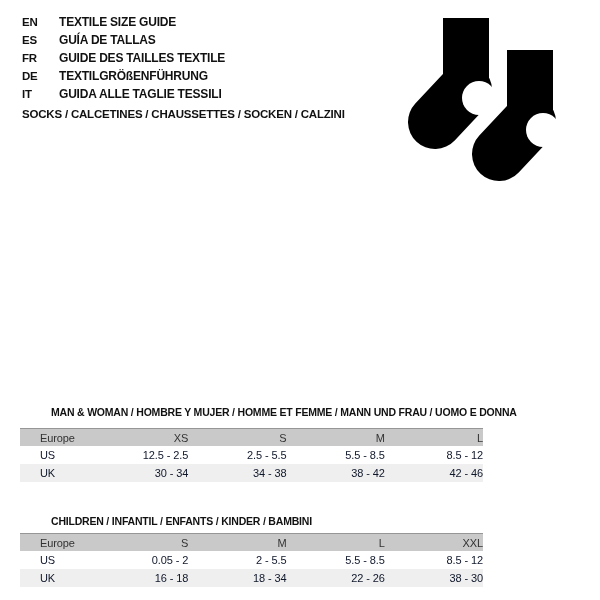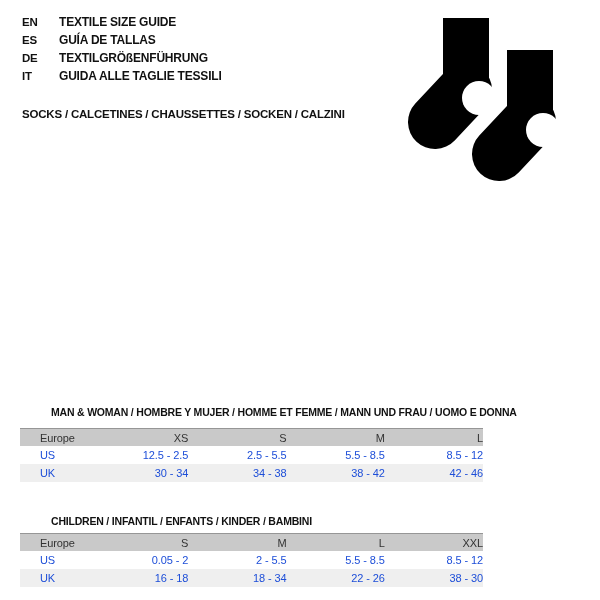--- a/index.html
+++ b/index.html
@@ -43,39 +43,43 @@
 
   .size-table { position:absolute; left:20px; width:463px; }
   .table-adults { top:428px; }
   .table-children { top:533px; }
 
   .t-row { display:flex; align-items:center; }
   .t-head {
     height:18px; background:#c9c9c9; border-top:1px solid #969696;
     color:#333333;
   }
-  .t-data { height:18px; background:#ffffff; color:#1d4ed8; }
+  .t-data { height:18px; background:#ffffff; color:#0f172a; }
   .t-data.alt { background:#efefef; }
   .cell { font-size:11px; letter-spacing:-0.1px; white-space:nowrap; }
   .c-label { width:70px; padding-left:20px; text-align:left; }
   .c-size { flex:1; text-align:right; }
 </style>
 </head>
 <body>
 
 <div class="canvas">
 
   <div class="lang-block">
     <div class="lang-row">
       <span class="lang-code">EN</span>
       <span class="lang-label">TEXTILE SIZE GUIDE</span>
     </div>
     <div class="lang-row">
       <span class="lang-code">ES</span>
       <span class="lang-label">GUÍA DE TALLAS</span>
+    </div>
+    <div class="lang-row">
+      <span class="lang-code">FR</span>
+      <span class="lang-label">GUIDE DES TAILLES TEXTILE</span>
     </div>
     <div class="lang-row">
       <span class="lang-code">DE</span>
       <span class="lang-label">TEXTILGRÖßENFÜHRUNG</span>
     </div>
     <div class="lang-row">
       <span class="lang-code">IT</span>
       <span class="lang-label">GUIDA ALLE TAGLIE TESSILI</span>
     </div>
   </div>

